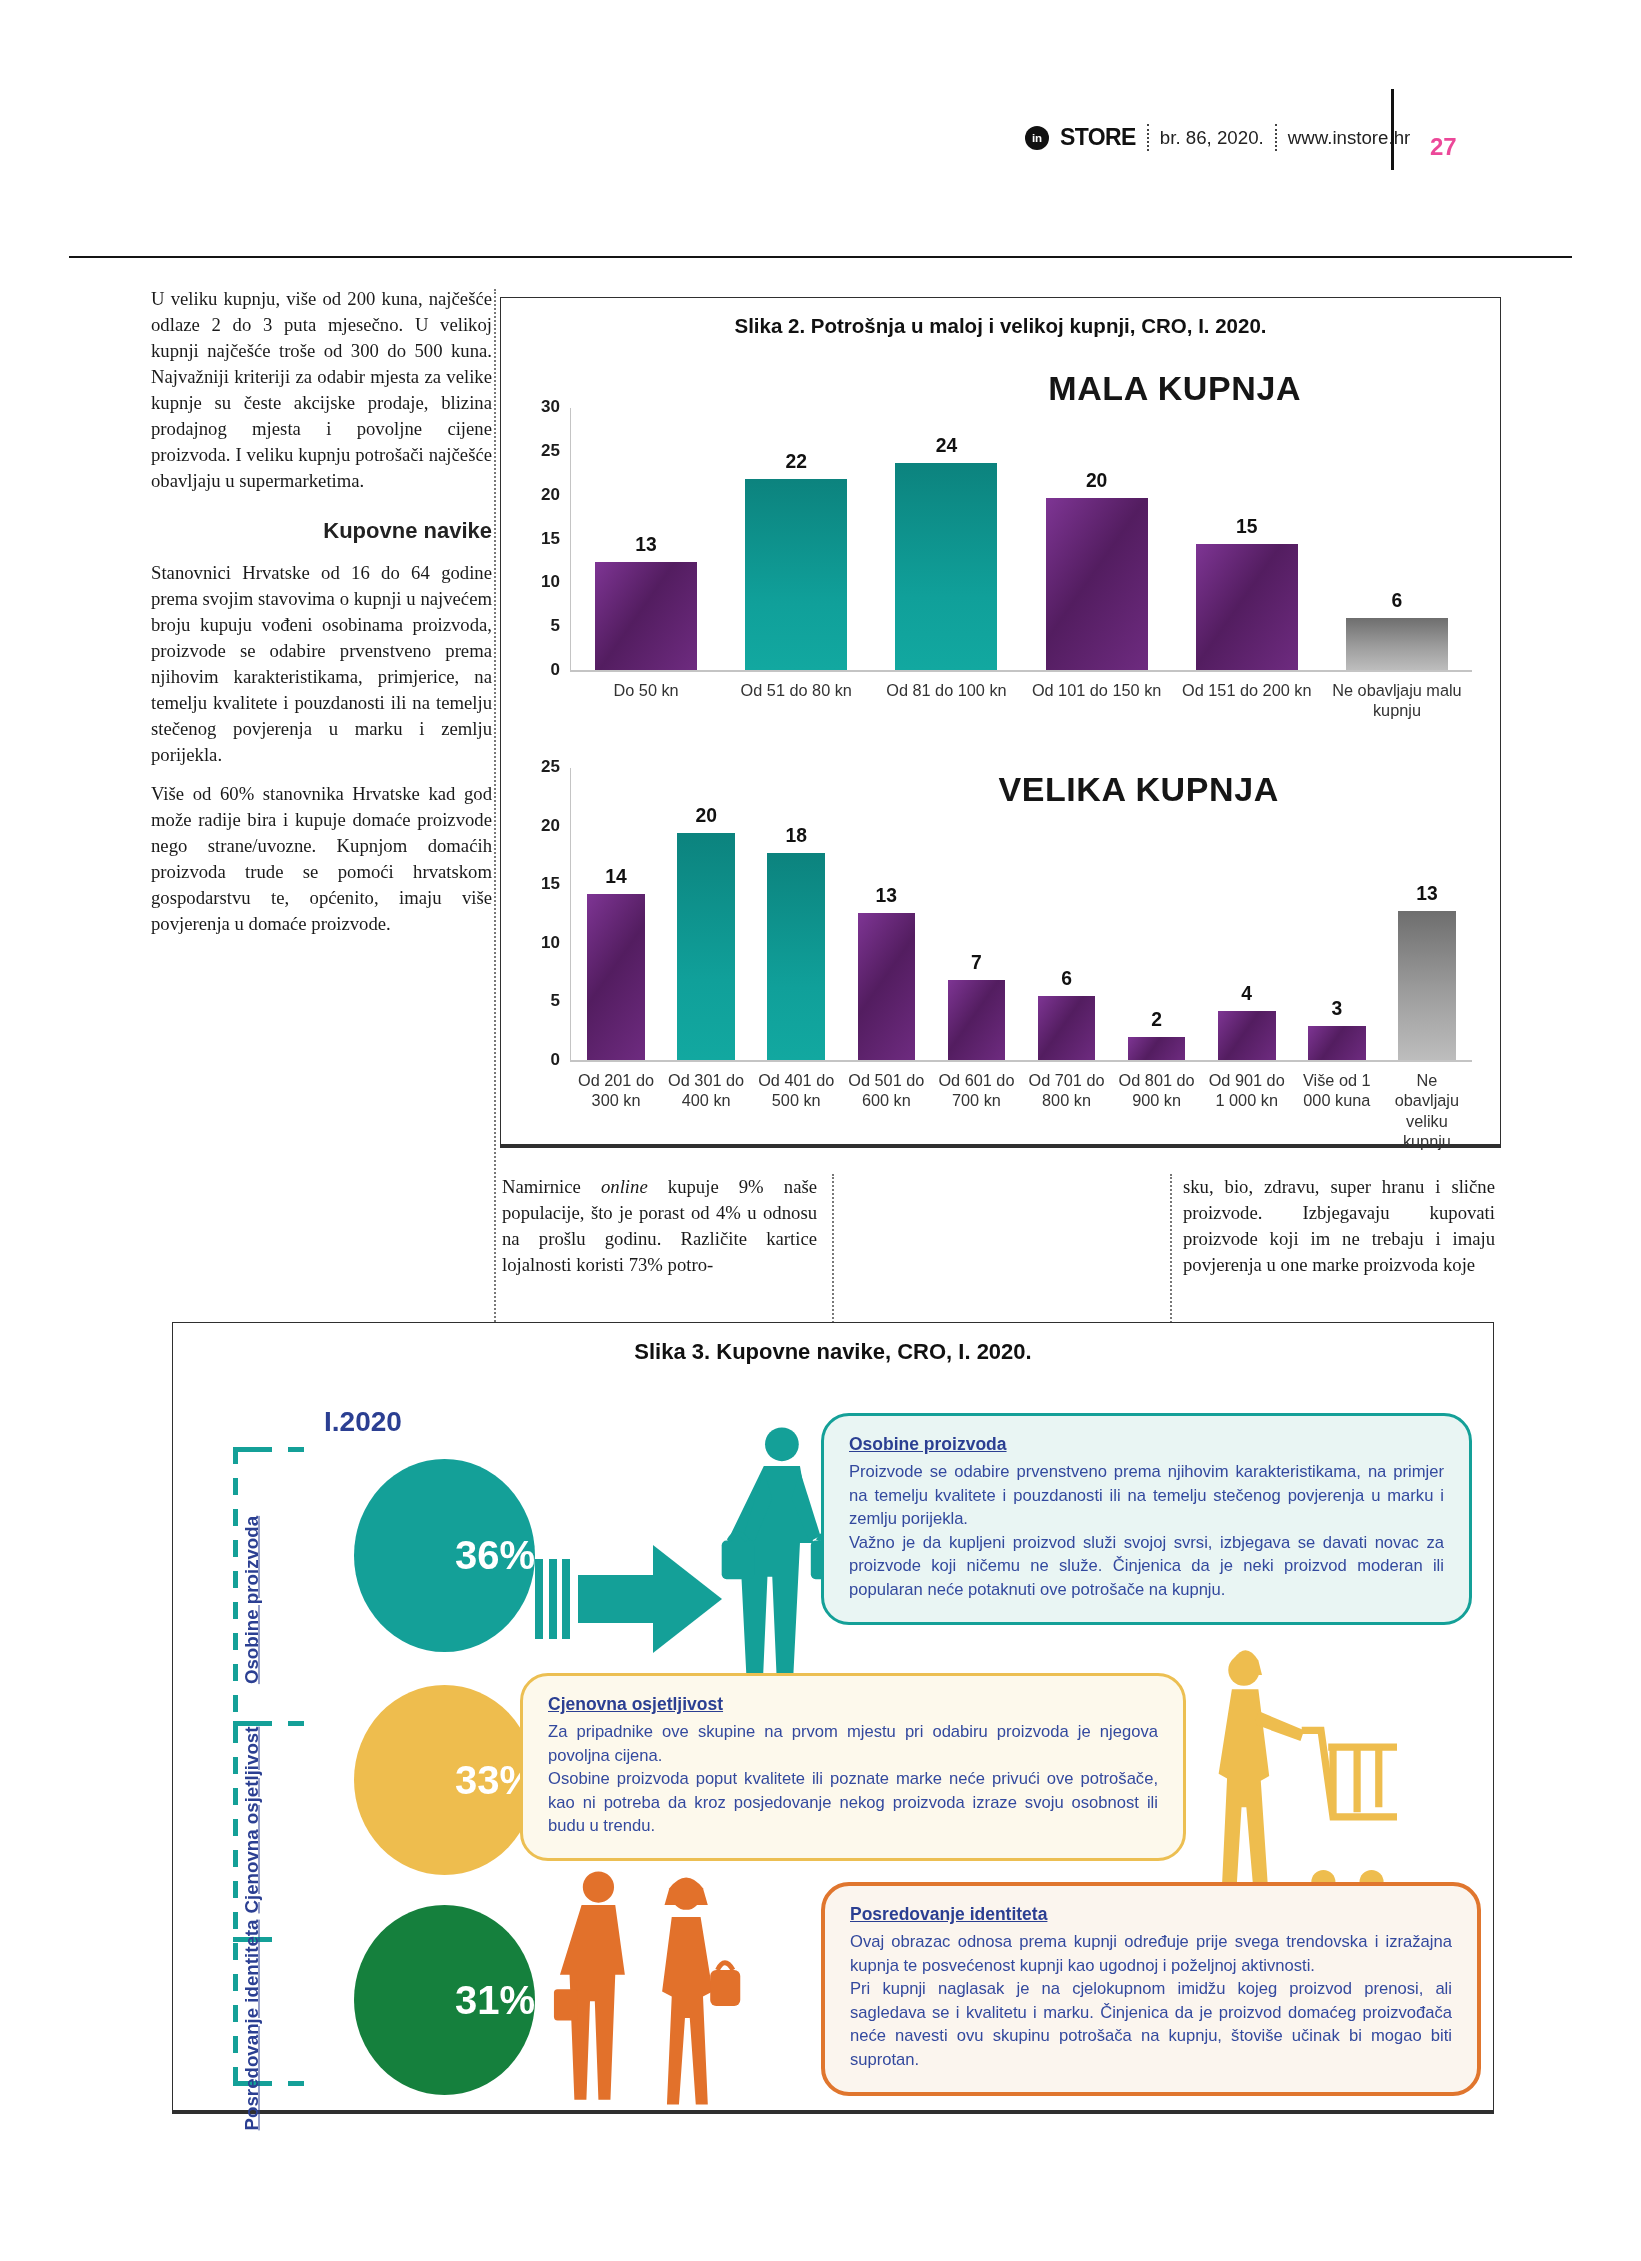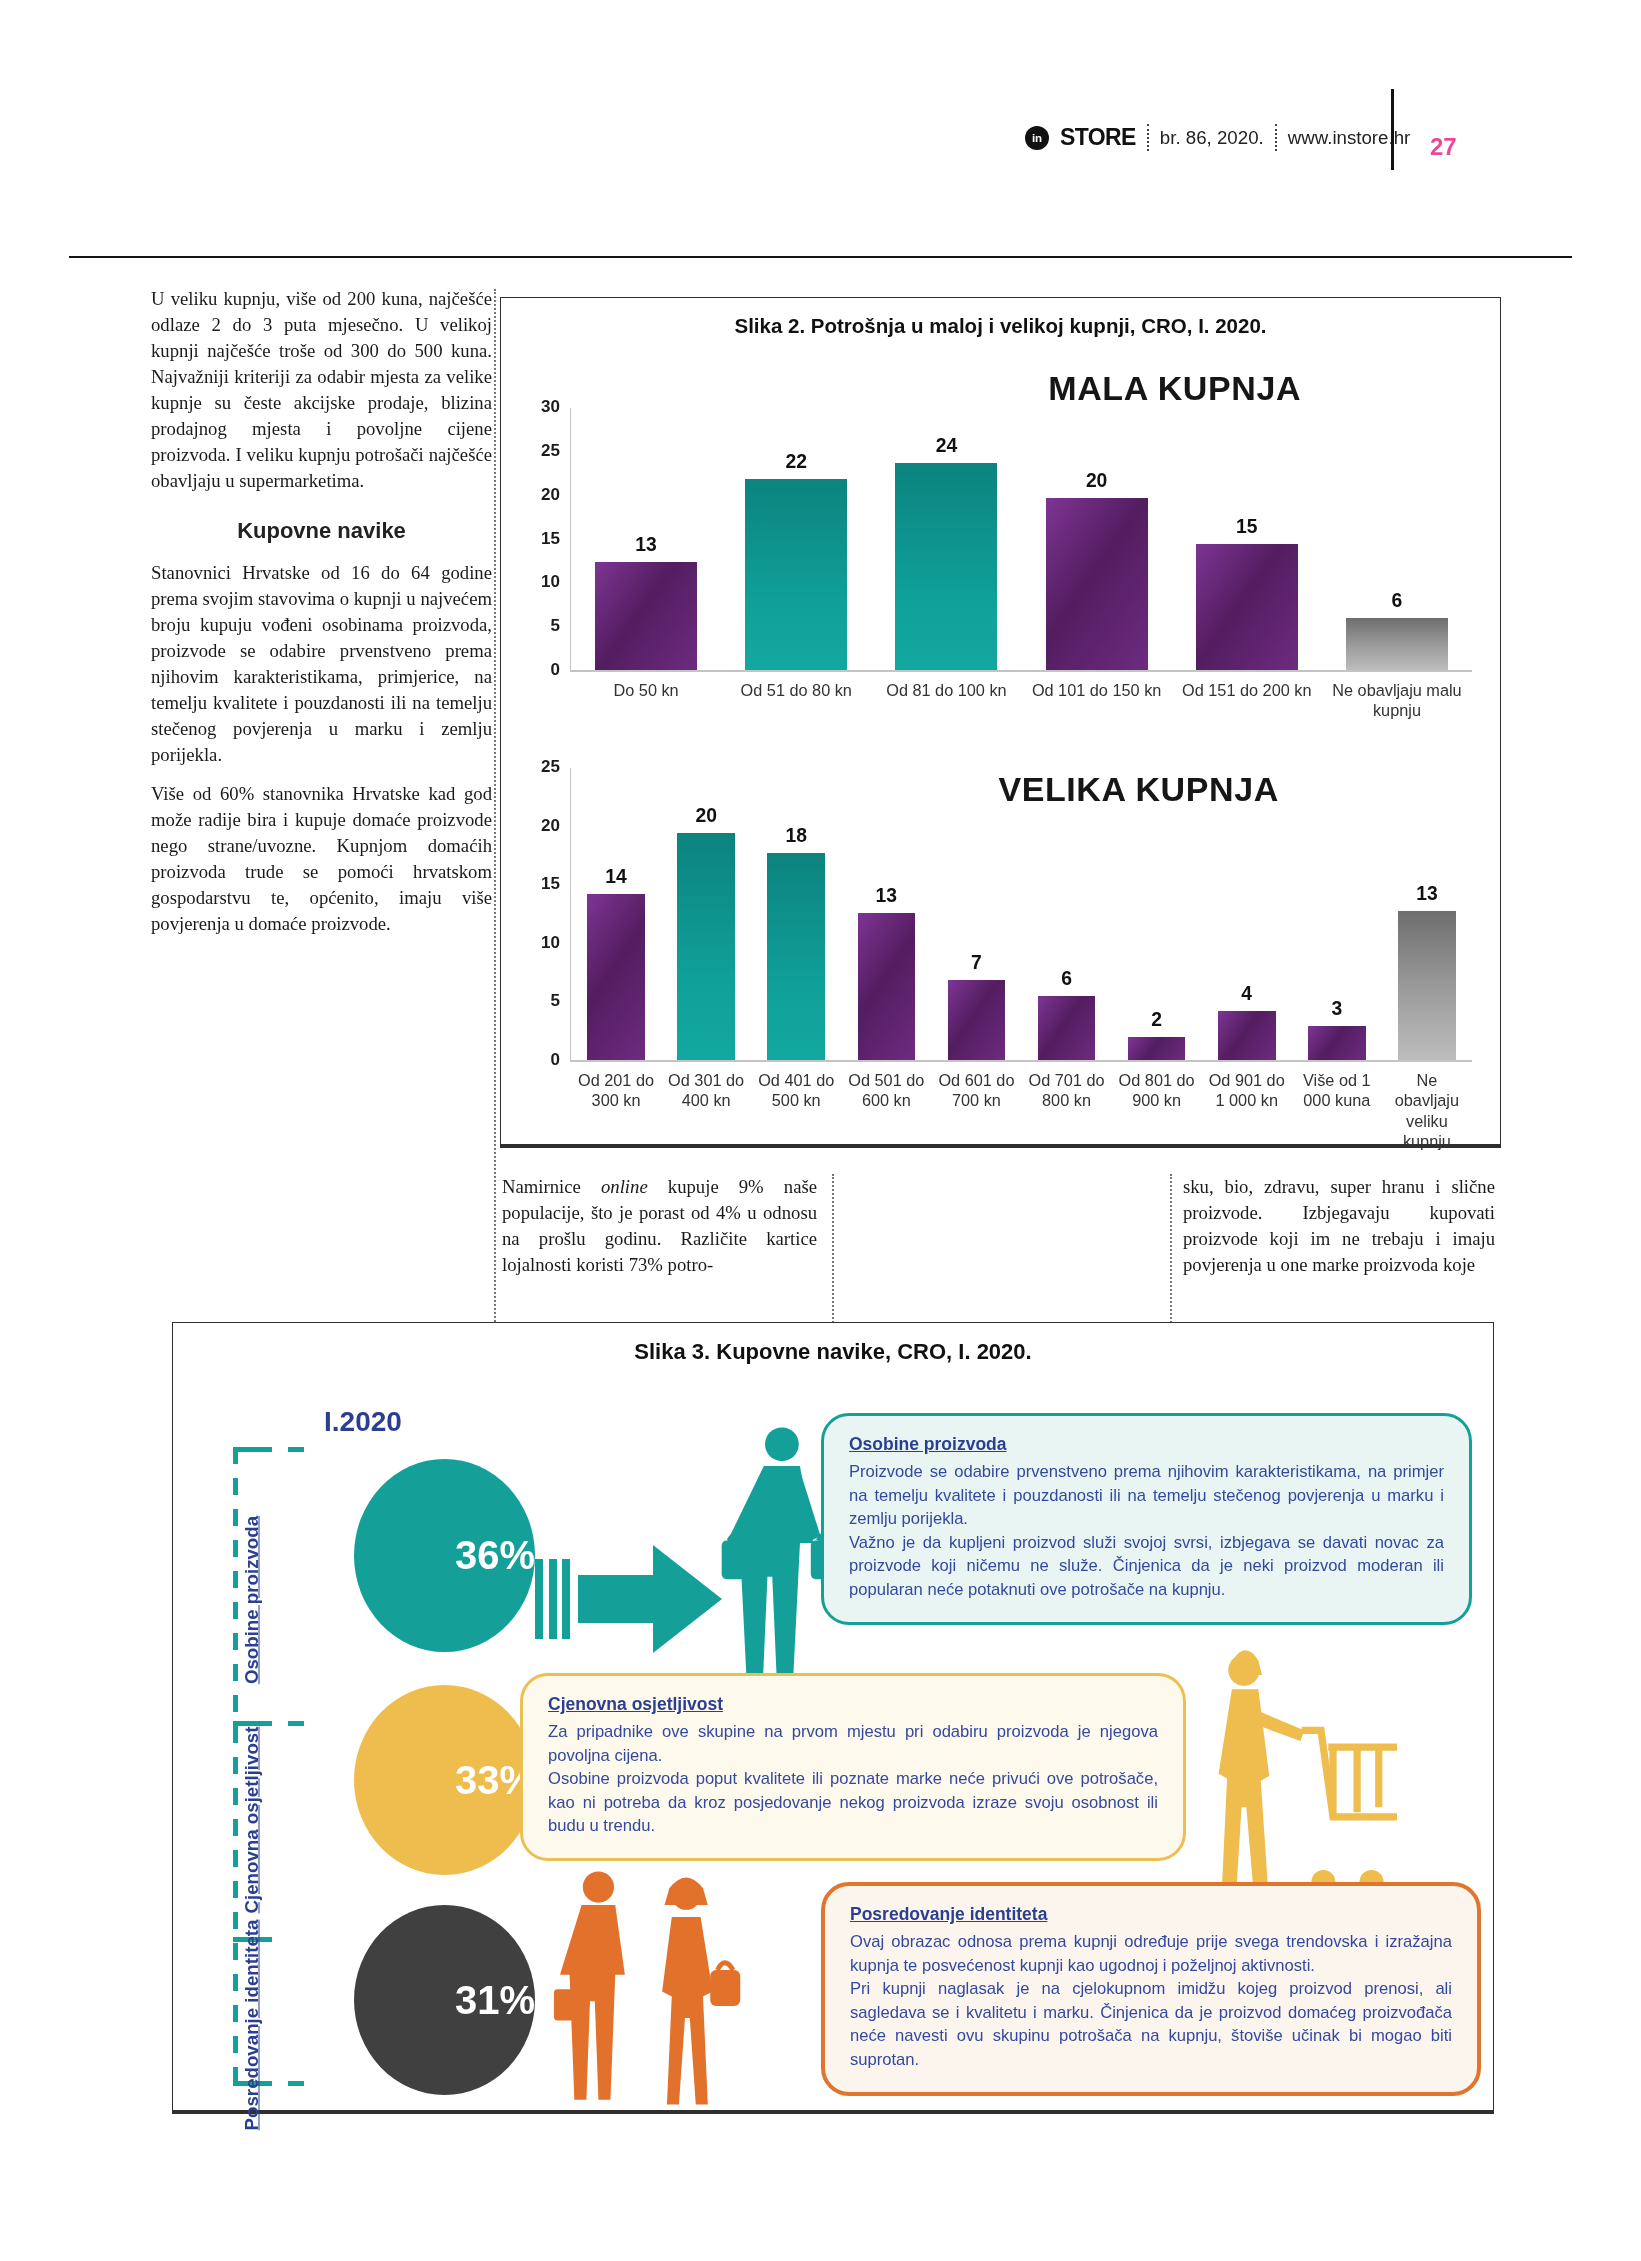--- a/index.html
+++ b/index.html
@@ -17,21 +17,21 @@
   .hdr-txt{font-size:18.7px;color:#222;}
   .hdr-vbar{position:absolute;left:1391px;top:89px;width:3px;height:81px;background:#111;}
   .page-num{position:absolute;left:1430px;top:133px;font-weight:bold;font-size:24px;color:#ec4899;}
   .top-rule{position:absolute;left:69px;top:256px;width:1503px;height:2.4px;background:#141414;}
 
   
   .leftcol{position:absolute;left:151px;top:286px;width:341px;font-size:18.7px;line-height:26px;
            text-align:justify;}
   .leftcol p{margin:0 0 13.3px 0;}
   .article-h{font-family:"Liberation Sans",sans-serif;font-weight:bold;font-size:22px;color:#222;
-             margin:24px 0 15.7px 0;text-align:center;}
+             margin:24px 0 15.7px 0;text-align:right;}
   .vdots{width:0;border-left:2.4px dotted #777;}
 
   
   .fig2{position:absolute;left:500px;top:297px;width:1001px;height:851px;background:#fff;
         border:1.8px solid #2f2f2f;border-bottom-width:4.8px;box-sizing:border-box;}
   .fig-title{position:absolute;left:0;right:0;top:15.7px;text-align:center;font-family:"Liberation Sans",sans-serif;
              font-weight:bold;font-size:20.5px;color:#111;}
   .plot{position:absolute;border-left:1.8px solid #c4c4c4;border-bottom:2.4px solid #c4c4c4;box-sizing:content-box;}
   .plot-mala{left:69px;top:110px;width:901px;height:262px;}
   .plot-velika{left:69px;top:470px;width:901px;height:292px;}
@@ -61,21 +61,21 @@
   .rail-line{position:absolute;left:60px;top:124px;width:5.4px;height:640px;
              background:repeating-linear-gradient(180deg,#14a098 0 17px,transparent 17px 31px);}
   .rail-dash{position:absolute;height:5.4px;background:#14a098;}
   .rail-label{position:absolute;width:217px;height:72px;transform:rotate(-90deg);text-align:center;
               font-family:"Liberation Sans",sans-serif;font-weight:bold;font-size:18.7px;line-height:24px;
               color:#2b3f92;text-decoration:underline;}
   .year-label{position:absolute;left:151px;top:83px;font-family:"Liberation Sans",sans-serif;
               font-weight:bold;font-size:28px;color:#2b3f92;}
   .pct-circle{position:absolute;border-radius:50%;display:flex;align-items:center;justify-content:flex-end;
               font-family:"Liberation Sans",sans-serif;font-weight:bold;font-size:40px;color:#fff;}
-  .c-teal{background:#14a098;} .c-yellow{background:#eebd4e;} .c-orange{background:#404040;}
+  .c-teal{background:#14a098;} .c-yellow{background:#eebd4e;} .c-orange{background:#15803d;}
   .info-box{position:absolute;box-sizing:border-box;border-radius:28px;padding:17px 25px 20.5px 25px;
             font-family:"Liberation Sans",sans-serif;font-size:16.6px;line-height:23.5px;color:#33499e;
             text-align:justify;}
   .box-teal{border:3.6px solid #14a098;background:#e9f5f3;}
   .box-yellow{border:3.6px solid #ecbf52;background:#fdf9ec;}
   .box-orange{border:4.2px solid #e0762e;background:#fbf5ee;}
   .info-box h4{margin:0 0 3.6px 0;font-size:17.5px;color:#2b3f92;text-decoration:underline;}
   .info-box p{margin:0;}
   .arrow-stripe{position:absolute;width:7.8px;height:80px;background:#14a098;}
   .arrow-shaft{position:absolute;background:#14a098;}

